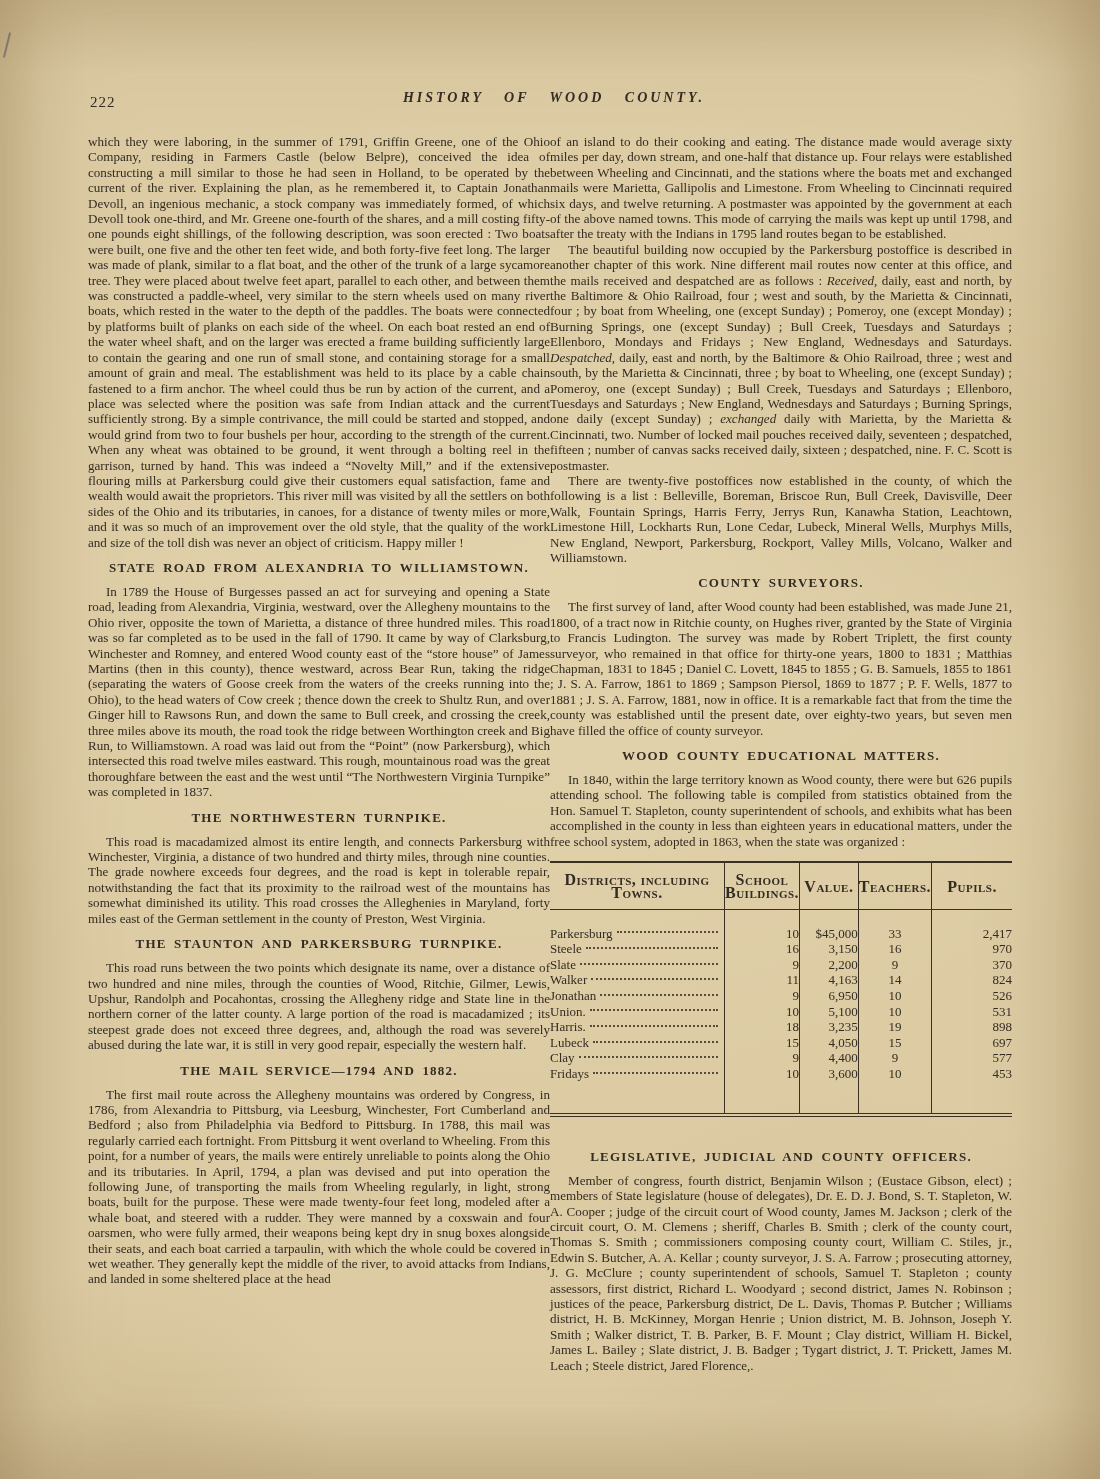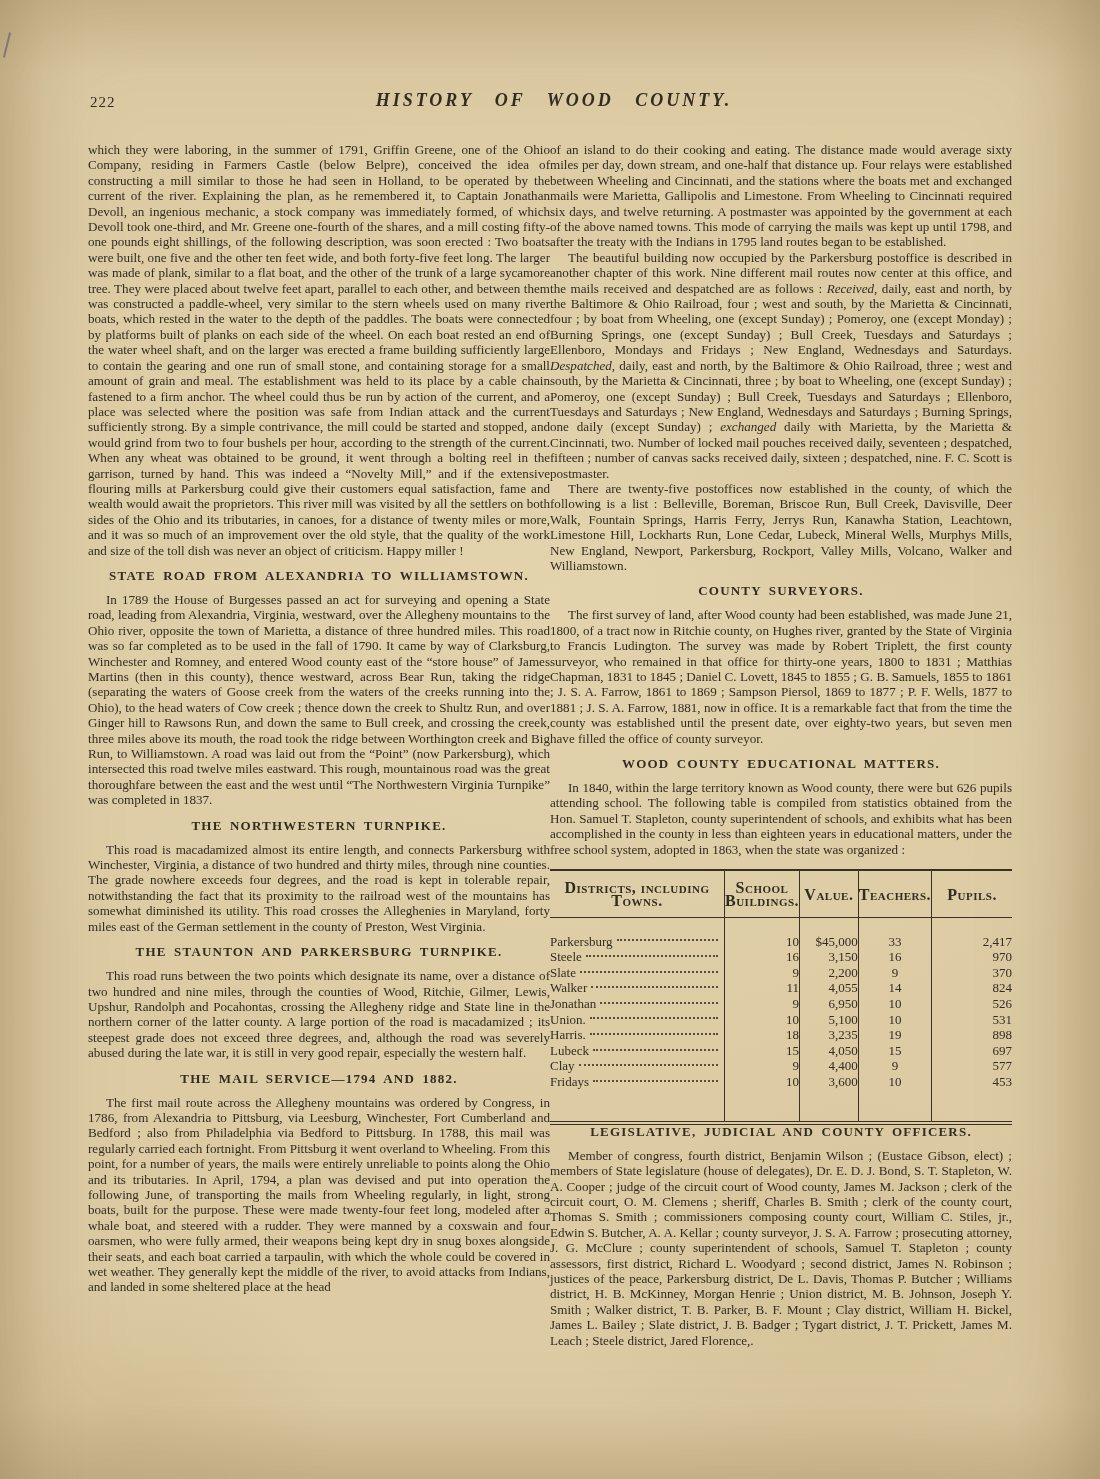--- a/index.html
+++ b/index.html
@@ -21,25 +21,25 @@
       linear-gradient(180deg, rgba(140,110,65,0.14) 0%, transparent 5%, transparent 95%, rgba(140,110,65,0.16) 100%),
       #dccba3;
     box-shadow:inset 0 0 120px rgba(120,90,50,0.25);
   }
   .pencil-mark{
     position:absolute;left:6px;top:32px;width:2px;height:26px;
     background:rgba(80,80,95,0.55);
     transform:rotate(14deg);border-radius:2px;
   }
   .content{position:absolute;left:88px;top:90px;width:932px;}
-  .page-header{position:relative;height:24px;margin-bottom:28px;}
+  .page-header{position:relative;height:24px;margin-bottom:20px;}
   .page-number{position:absolute;left:2px;top:4px;font-size:15px;letter-spacing:1px;}
   .page-title{
     position:absolute;left:0;right:0;text-align:center;
-    font-style:italic;font-size:18px;font-weight:600;
+    font-style:italic;font-size:14px;font-weight:600;
     letter-spacing:3px;word-spacing:14px;
   }
   .columns{display:flex;}
   .col{width:462px;font-size:13.1px;line-height:15.4px;text-align:justify;}
   .col p{margin:0;}
   .col p.indent{text-indent:18px;}
   h3.sect{
     font-size:13px;font-weight:700;text-align:center;
     letter-spacing:1.2px;word-spacing:3px;
     margin:11px 0 9px 0;line-height:14px;
@@ -168,21 +168,21 @@
             <td class="vline num">370</td>
           </tr>
           <tr>
             <td class="dcell">
                 <div class="dflex">
                   <span class="dname">Walker</span>
                   <span class="dots"></span>
                 </div>
               </td>
             <td class="vline num-b">11</td>
-            <td class="vline num-v">4,055</td>
+            <td class="vline num-v">4,163</td>
             <td class="vline num-t">14</td>
             <td class="vline num">824</td>
           </tr>
           <tr>
             <td class="dcell">
                 <div class="dflex">
                   <span class="dname">Jonathan</span>
                   <span class="dots"></span>
                 </div>
               </td>
@@ -261,18 +261,18 @@
           <tr class="btm-row">
             <td></td>
               <td class="vline"></td>
               <td class="vline"></td>
               <td class="vline"></td>
               <td class="vline"></td>
           </tr>
         </tbody>
       </table>
 
-      <h3 class="sect" style="margin-top:0;">LEGISLATIVE, JUDICIAL AND COUNTY OFFICERS.</h3>
+      <h3 class="sect" style="margin-top:33px;">LEGISLATIVE, JUDICIAL AND COUNTY OFFICERS.</h3>
       <p class="indent">Member of congress, fourth district, Benjamin Wilson ; (Eustace Gibson, elect) ; members of State legislature (house of delegates), Dr. E. D. J. Bond, S. T. Stapleton, W. A. Cooper ;  judge of the circuit court of Wood county, James M. Jackson ;  clerk of the circuit court, O. M. Clemens ; sheriff, Charles B. Smith ; clerk of the county court, Thomas S. Smith ; commissioners composing county court, William C. Stiles, jr., Edwin S. Butcher, A. A. Kellar ;  county surveyor, J. S. A. Farrow ;  prosecuting attorney, J. G. McClure ;  county superintendent of schools, Samuel T. Stapleton ; county assessors, first district, Richard L. Woodyard ;  second district, James N. Robinson ;  justices of the peace, Parkersburg district, De L. Davis, Thomas P. Butcher ;  Williams district, H. B. McKinney, Morgan Henrie ;  Union district, M. B. Johnson, Joseph Y. Smith ; Walker district, T. B. Parker, B. F. Mount ;  Clay district, William H. Bickel, James L. Bailey ;  Slate district, J. B. Badger ;  Tygart district, J. T. Prickett, James M. Leach ;  Steele district, Jared Florence,.</p>
     </div>
 
   </div>
 </div>
 
 </body></html>

